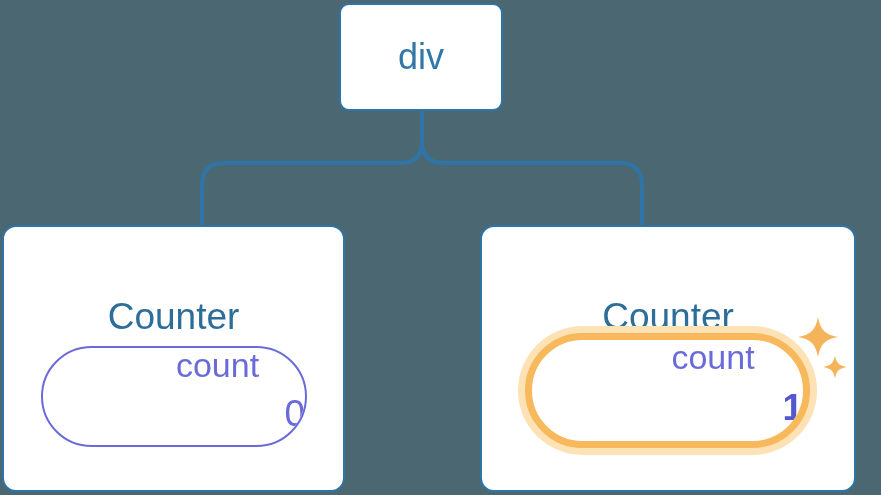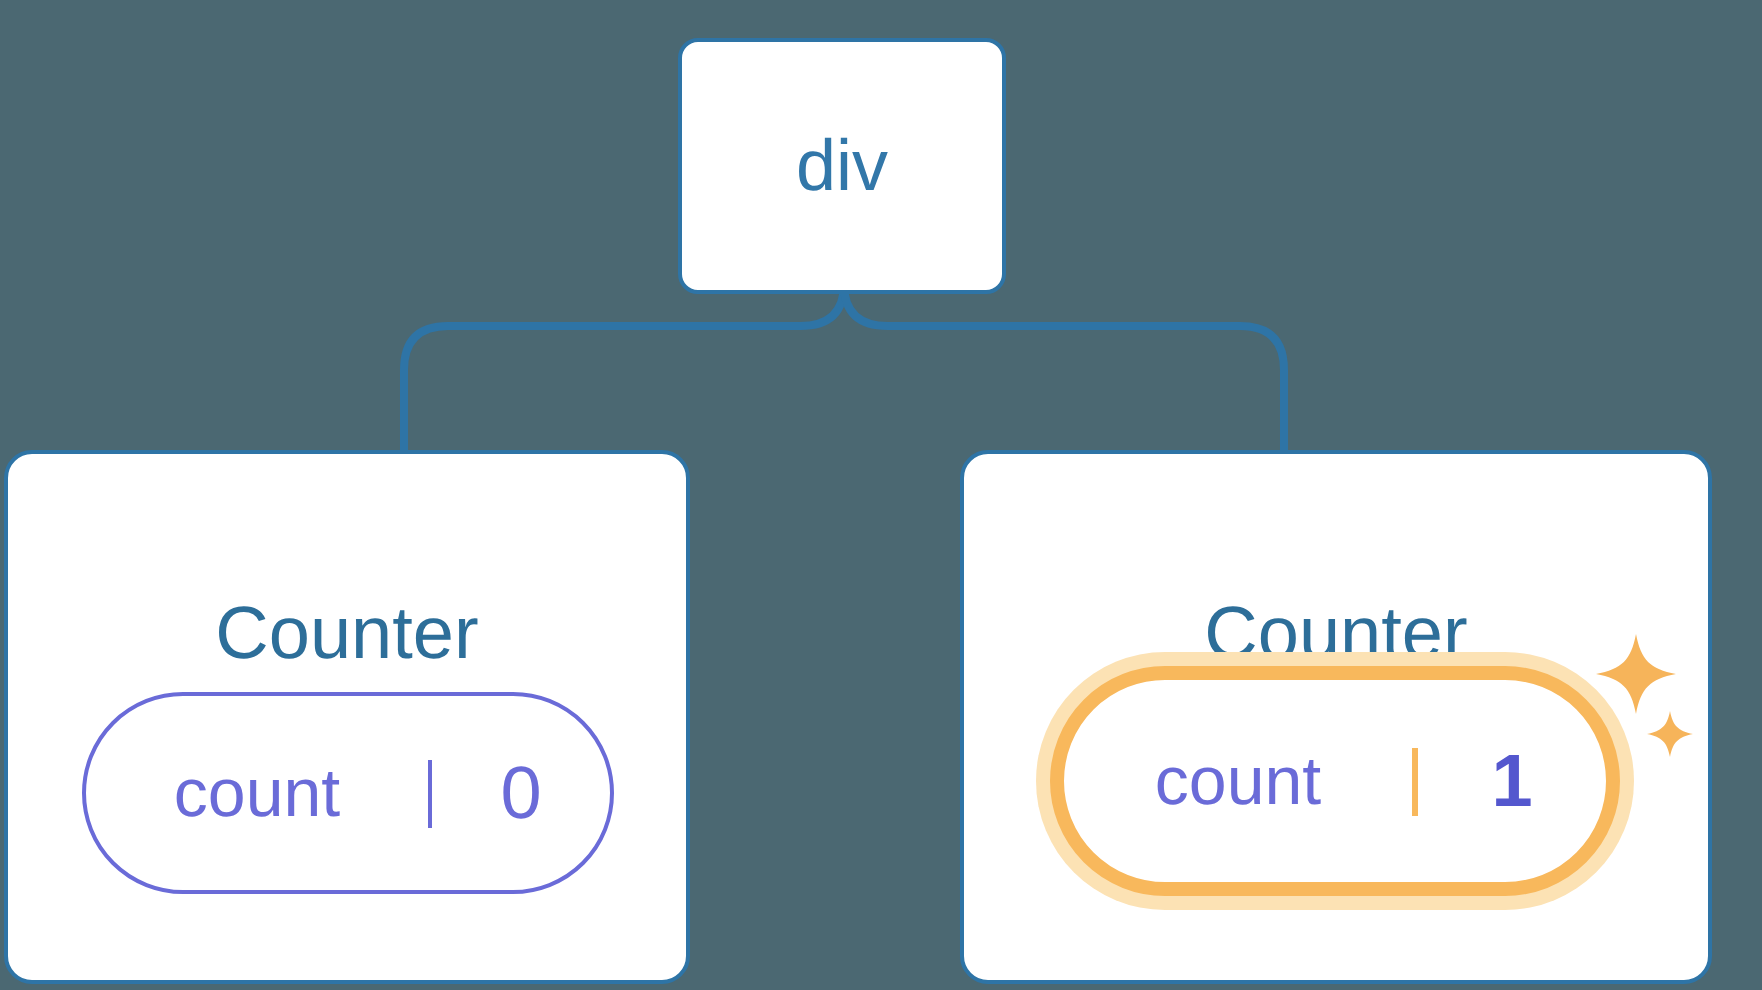--- a/index.html
+++ b/index.html
@@ -21,21 +21,21 @@
   .canvas{
     position:relative;width:881px;height:495px;
     background:var(--background);overflow:hidden;
   }
   .connector-svg{position:absolute;left:0;top:0;width:881px;height:495px;z-index:1;}
   .connector-svg path{fill:none;stroke:var(--connector-blue);stroke-width:4;}
   .sparkle-svg{position:absolute;left:0;top:0;width:881px;height:495px;z-index:3;pointer-events:none;}
   .sparkle-svg path{fill:var(--sparkle-orange);}
 
   .node-div{
-    position:absolute;left:339px;top:19px;width:164px;height:128px;
+    position:absolute;left:339px;top:3px;width:164px;height:108px;
     background:var(--card-bg);
     border:2.5px solid var(--node-border-blue);
     border-radius:10px;z-index:2;
     display:flex;align-items:center;justify-content:center;
   }
   .node-div-label{
     font-size:36px;font-weight:500;color:var(--div-label-blue);line-height:1;
   }
 
   .card{
@@ -46,22 +46,22 @@
   }
   .card-left{left:2px;width:343px;}
   .card-right{left:480px;width:376px;}
 
   .card-title{
     position:absolute;top:51px;left:0;right:0;text-align:center;
     font-size:37px;font-weight:500;color:var(--title-blue);line-height:1;margin-top:20px;
   }
 
   .pill{
-    position:absolute;display:flex;align-items:center;
-    background:var(--card-bg);border-radius:999px;overflow:hidden;
+    position:absolute;display:flex;align-items:flex-end;
+    background:var(--card-bg);border-radius:999px;overflow:hidden;flex-direction:column;
   }
   .pill-plain{
     left:37px;top:119px;width:266px;height:101px;
     border:2px solid var(--pill-purple);
   }
   .pill-plain .pill-key{
     width:173px;border-right:2px solid var(--pill-purple);
   }
   .pill-highlight{
     left:43px;top:106px;width:285px;height:115px;

